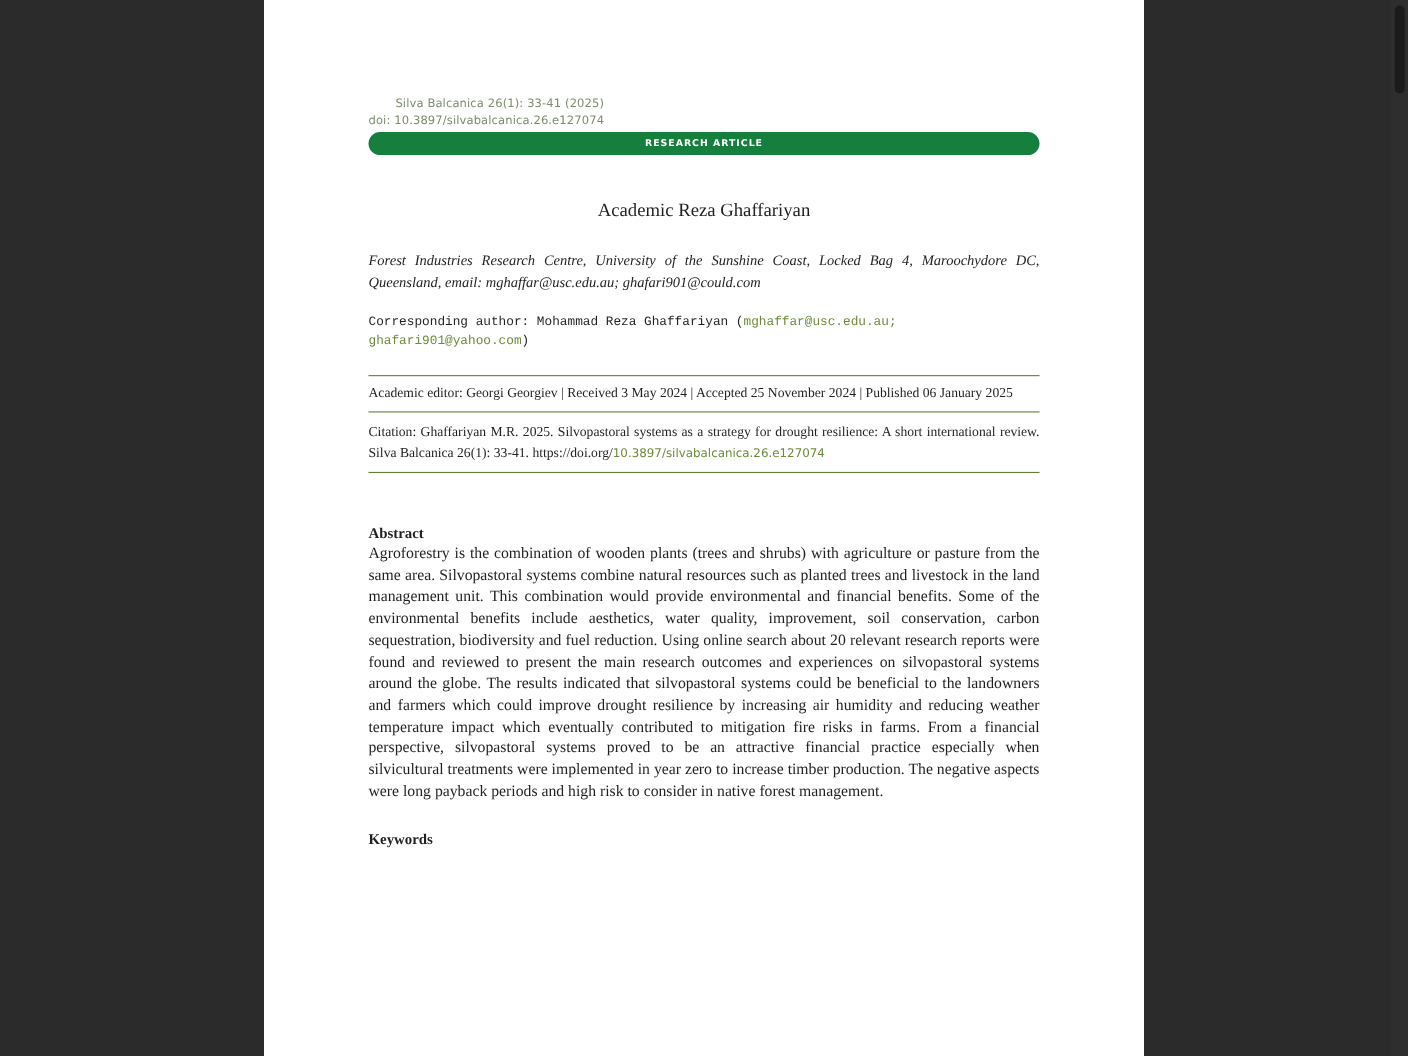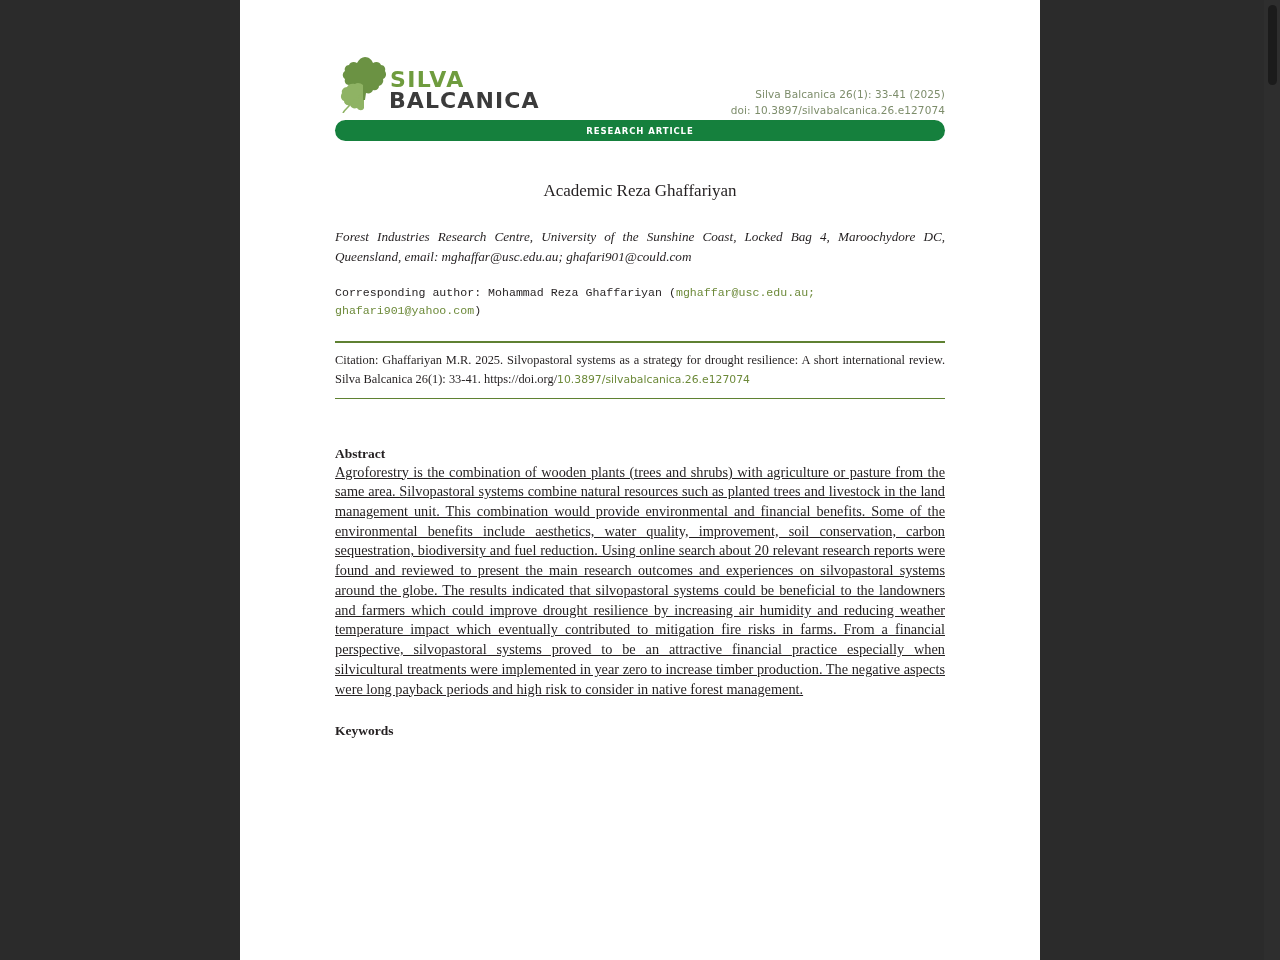--- a/index.html
+++ b/index.html
@@ -209,21 +209,20 @@
     margin-top: 47px;
   }
   .body-text {
     font-family: "Liberation Serif", serif;
     font-size: 14.3px;
     line-height: 1.38;
     color: #231f20;
     text-align: justify;
     margin: 0;
     hyphens: manual;
-    text-decoration: underline;
   }
   .keywords-block {
     margin-top: 24px;
   }
   .keywords-list {
     font-family: "Liberation Serif", serif;
     font-size: 13.6px;
     color: #231f20;
     margin: 0;
   }
@@ -231,31 +230,20 @@
 </head>
 <body>
 
 <div id="viewer">
 
   <div id="page">
     <div class="page-inner">
 
       <div class="masthead">
 
-        <div class="brand">
-          <svg class="brand-leaf" viewBox="0 0 52 58">
-            <path d="M30 2 C34 2 37 5 38 8 C41 6 45 7 46 10 C49 10 51 13 50 16 C52 19 51 23 48 24 C49 27 47 30 44 31 C44 34 41 36 38 35 C37 38 34 39 31 38 L30 45 L28 45 L28 36 C25 38 21 37 20 34 C17 35 14 33 14 30 C11 30 9 27 10 24 C7 22 7 18 10 16 C9 13 11 10 14 10 C15 7 19 6 22 8 C24 4 27 2 30 2 Z" fill="#6b9243"></path>
-            <path d="M28 30 C26 28 22 27 20 29 C17 28 13 29 12 32 C9 32 6 35 7 38 C5 41 6 45 9 46 C9 49 12 51 15 50 C16 53 19 54 22 53 C24 56 28 56 29 53 L29 45 L28 45 Z" fill="#8fb364"></path>
-            <path d="M26 40 C22 43 17 47 13 52 C11 54 9 56 8 58" stroke="#8fb364" stroke-width="1.6" fill="none"></path>
-          </svg>
-          <div class="brand-words">
-            <span class="brand-silva">SILVA</span>
-            <span class="brand-balcanica">BALCANICA</span>
-          </div>
-        </div>
 
         <div class="journal-meta">
           <div>Silva Balcanica 26(1): 33-41 (2025)</div>
           <div>doi: 10.3897/silvabalcanica.26.e127074</div>
         </div>
       </div>
 
       <div class="article-type-bar">
         <span>RESEARCH ARTICLE</span>
       </div>
@@ -263,20 +251,21 @@
       <div class="author-line">Academic Reza Ghaffariyan</div>
 
       <div class="affiliation">Forest Industries Research Centre, University of the Sunshine Coast, Locked Bag 4, Maroochydore DC, Queensland, email: mghaffar@usc.edu.au; ghafari901@could.com</div>
 
       <div class="corresponding">
         <span>Corresponding author: Mohammad Reza Ghaffariyan (</span><span class="link-green">mghaffar@usc.edu.au; ghafari901@yahoo.com</span><span>)</span>
       </div>
 
       <div class="meta-block">
         <hr class="rule">
+        <div class="editor-row">Academic editor:  Georgi Georgiev | Received 3 May 2024 | Accepted 25 November 2024 | Published 06 January 2025</div>
         <hr class="rule">
         <div class="citation-row">
           <span>Citation: Ghaffariyan M.R. 2025. Silvopastoral systems as a strategy for drought resilience: A short international review. Silva Balcanica 26(1): 33-41. https://doi.org/</span><span class="doi">10.3897/silvabalcanica.26.e127074</span>
         </div>
         <hr class="rule">
       </div>
 
       <div class="abstract-block">
         <div class="section-label">Abstract</div>
         <p class="body-text">Agroforestry is the combination of wooden plants (trees and shrubs) with agriculture or pasture from the same area. Silvopastoral systems combine natural resources such as planted trees and livestock in the land management unit. This combination would provide environmental and financial benefits. Some of the environmental benefits include aesthetics, water quality, improvement, soil conservation, carbon sequestration, biodiversity and fuel reduction. Using online search about 20 relevant research reports were found and reviewed to present the main research outcomes and experiences on silvopastoral systems around the globe. The results indicated that silvopastoral systems could be beneficial to the landowners and farmers which could improve drought resilience by increasing air humidity and reducing weather temperature impact which eventually contributed to mitigation fire risks in farms. From a financial perspective, silvopastoral systems proved to be an attractive financial practice especially when silvicultural treatments were implemented in year zero to increase timber production. The negative aspects were long payback periods and high risk to consider in native forest management.</p>

